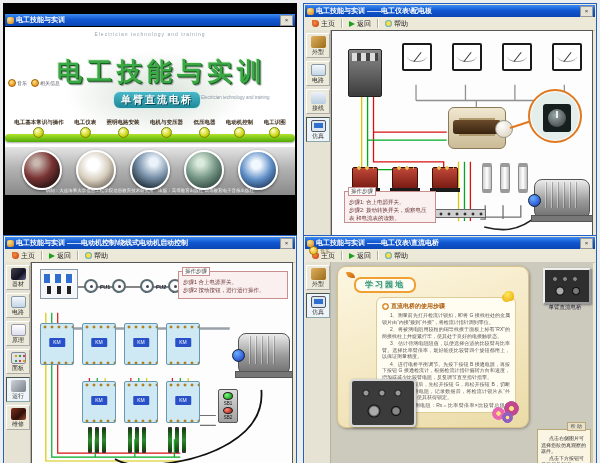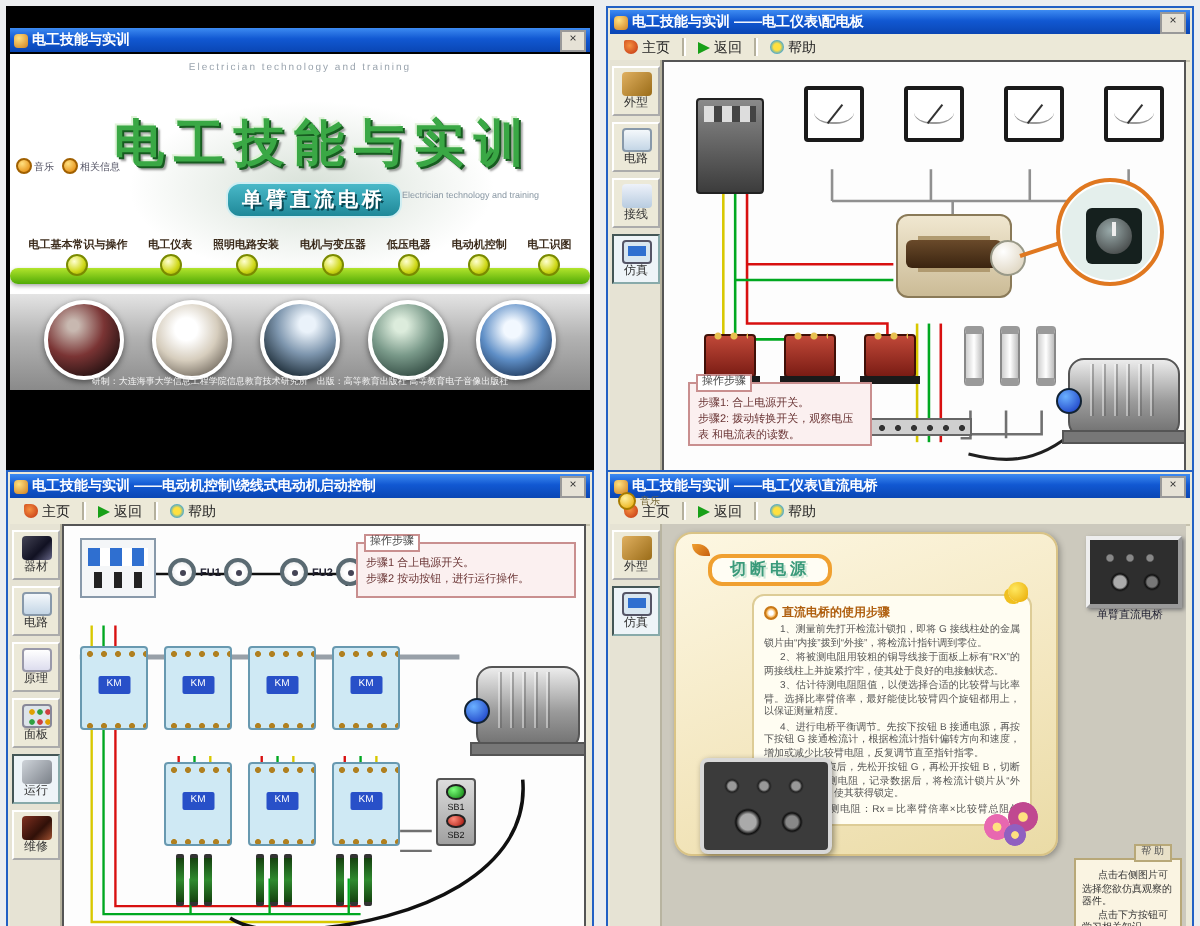--- a/index.html
+++ b/index.html
@@ -522,21 +522,21 @@
         <span class="slabel">外型</span>
       </div>
     <div class="sbtn active">
         <span class="sicon i-mon"></span>
         <span class="slabel">仿真</span>
       </div>
   </div>
   <div class="learnmain">
     <div class="lpanel">
       <span class="leaf"></span>
-      <div class="ltab">切断电源</div>
+      <div class="ltab">学习园地</div>
       <div class="lbox">
         <div class="lhead">
             <span class="lbullet"></span>
             <span>直流电桥的使用步骤</span>
           </div>
         <p class="lp">1、测量前先打开检流计锁扣，即将 G 接线柱处的金属锁片由“内接”拨到“外接”，将检流计指针调到零位。</p>
         <p class="lp">2、将被测电阻用较粗的铜导线接于面板上标有“RX”的两接线柱上并旋紧拧牢，使其处于良好的电接触状态。</p>
         <p class="lp">3、估计待测电阻阻值，以便选择合适的比较臂与比率臂。选择比率臂倍率，最好能使比较臂四个旋钮都用上，以保证测量精度。</p>
         <p class="lp">4、进行电桥平衡调节。先按下按钮 B 接通电源，再按下按钮 G 接通检流计，根据检流计指针偏转方向和速度，增加或减少比较臂电阻，反复调节直至指针指零。</p>
         <p class="lp">5、测量结束后，先松开按钮 G，再松开按钮 B，切断电源。拆除被测电阻，记录数据后，将检流计锁片从“外接”拨回“内接”，使其获得锁定。</p>

